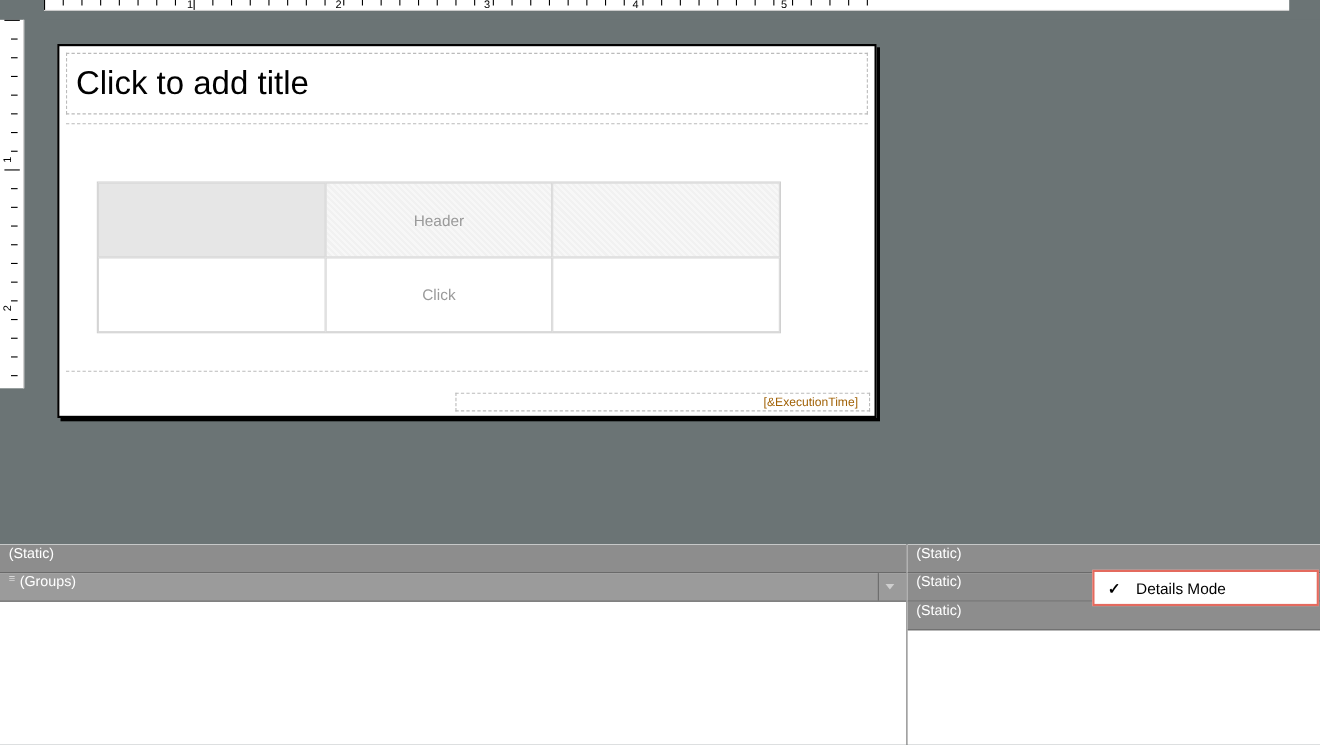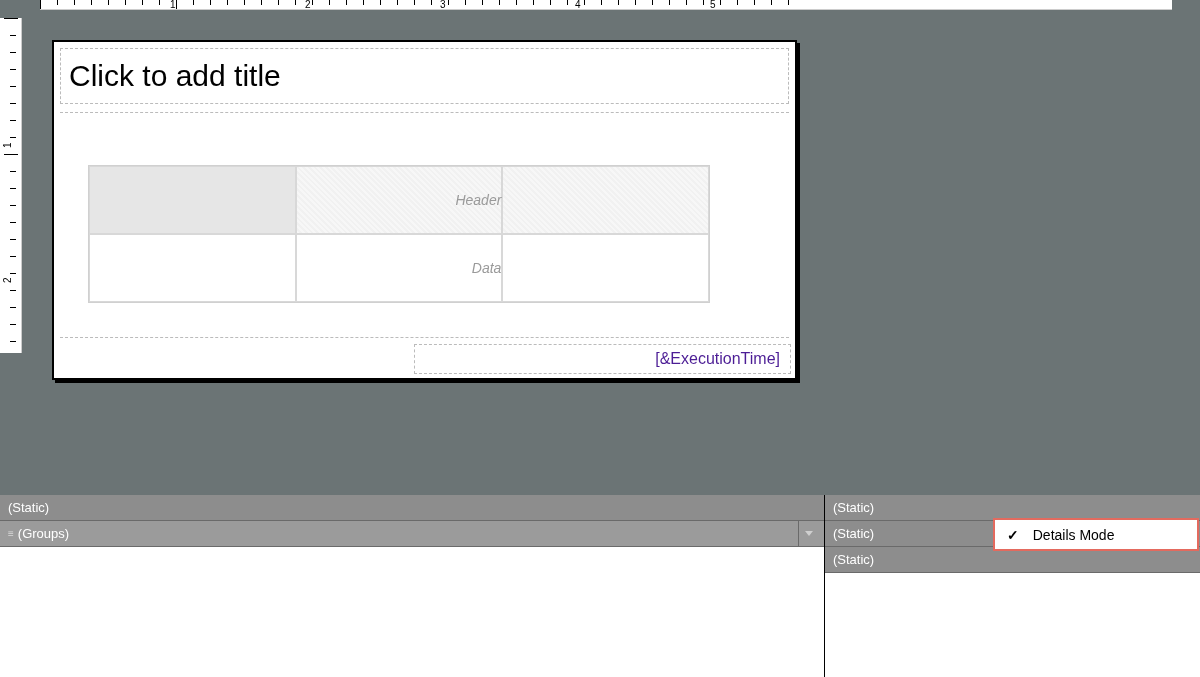--- a/index.html
+++ b/index.html
@@ -45,28 +45,28 @@
   .body-box {
     position: absolute; left: 6px; top: 70px; right: 6px; bottom: 40px;
     border-top: 1px dashed #bbb;
     border-bottom: 1px dashed #bbb;
   }
   .matrix {
     position: absolute; left: 28px; top: 52px; width: 622px;
     border: 1px solid #d0d0d0;
   }
   .matrix-row { display:flex; height:68px; }
-  .matrix-row .cell { flex: 1; border: 1px solid #d8d8d8; display:flex; align-items:center; justify-content:flex-end; color:#9a9a9a; font-size:14px;font-style:italic; }
+  .matrix-row .cell { flex: 1; border: 1px solid #d8d8d8; display:flex; align-items:center; justify-content:center; color:#9a9a9a; font-size:14px; }
   .matrix-row.header .cell { background: repeating-linear-gradient(45deg,#f7f7f7,#f7f7f7 2px,#f1f1f1 2px,#f1f1f1 4px); }
   .matrix-row.header .cell.first { background:#e6e6e6; }
   .footer-box {
-    position: absolute; left: 360px; bottom: 4px; right: 4px; height: 30px;
+    position: absolute; left: 360px; bottom: 4px; right: 4px; height: 17px;
     border: 1px dashed #bbb;
     display:flex; align-items:center; justify-content:flex-end; padding: 0 10px;
-    color:#4c1d95; font-size:16px;
+    color:#a16207; font-size:11px;
   }
 
   
   .groups-panel {
     position: absolute; left: 0; right: 0; top: 495px; bottom: 0;
     display: flex;
     background: #fff;
   }
   .group-col { display:flex; flex-direction:column; border-right: 1px solid #000; }
   .group-col.rows { flex: 1; }
@@ -80,21 +80,21 @@
     linear-gradient(#fff,#fff) 0 0/100% 2px no-repeat,
     linear-gradient(#fff,#fff) 0 5px/100% 2px no-repeat,
     linear-gradient(#fff,#fff) 0 10px/100% 2px no-repeat,
     linear-gradient(#fff,#fff) 0 0/2px 100% no-repeat,
     linear-gradient(#fff,#fff) 6px 0/2px 100% no-repeat,
     linear-gradient(#fff,#fff) 12px 0/2px 100% no-repeat;
   }
   .group-list { flex:1; overflow:auto; background:#fff; }
   .group-item {
     height: 26px; background:#8d8d8d; color:#fff; font-size:13px;
-    display:flex; align-items:center; padding:12px 8px; border-bottom:1px solid #6a6a6a; gap:6px;
+    display:flex; align-items:flex-start; padding:0 8px; border-bottom:1px solid #6a6a6a; gap:6px;
     position:relative;
   }
   .group-item.dim { background:#9b9b9b; }
   .details-glyph { font-size:10px; color:#d8d8d8; letter-spacing: -2px; }
   .item-caret {
     position:absolute; right:6px; top:0; bottom:0; width:20px;
     display:flex; align-items:center; justify-content:center;
     border-left:1px solid #6a6a6a;
   }
   .caret-down {
@@ -209,21 +209,21 @@
         <div class="matrix-row header">
           <div class="cell first"></div>
           <div class="cell">
               <span>Header</span>
             </div>
           <div class="cell"></div>
         </div>
         <div class="matrix-row">
           <div class="cell"></div>
           <div class="cell">
-              <span>Data</span>
+              <span>Click</span>
             </div>
           <div class="cell"></div>
         </div>
       </div>
     </div>
     <div class="footer-box">
       <span>[&amp;ExecutionTime]</span>
     </div>
   </div>
 </div>

